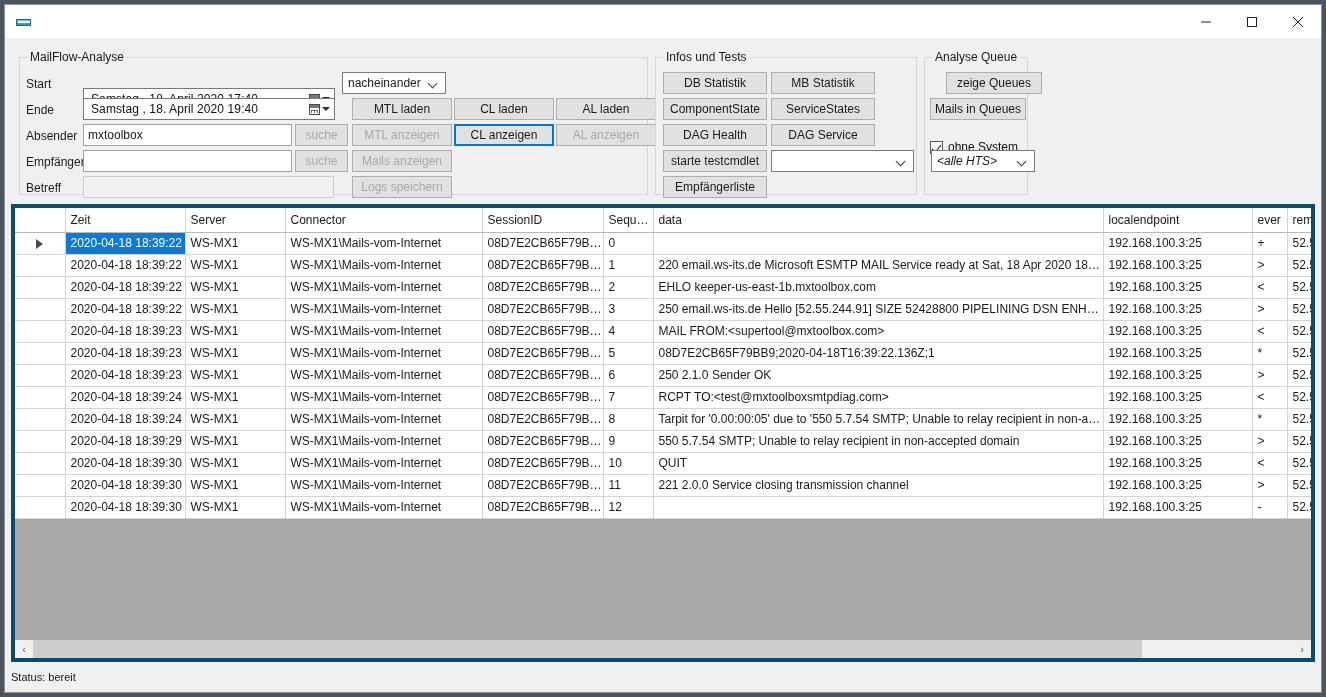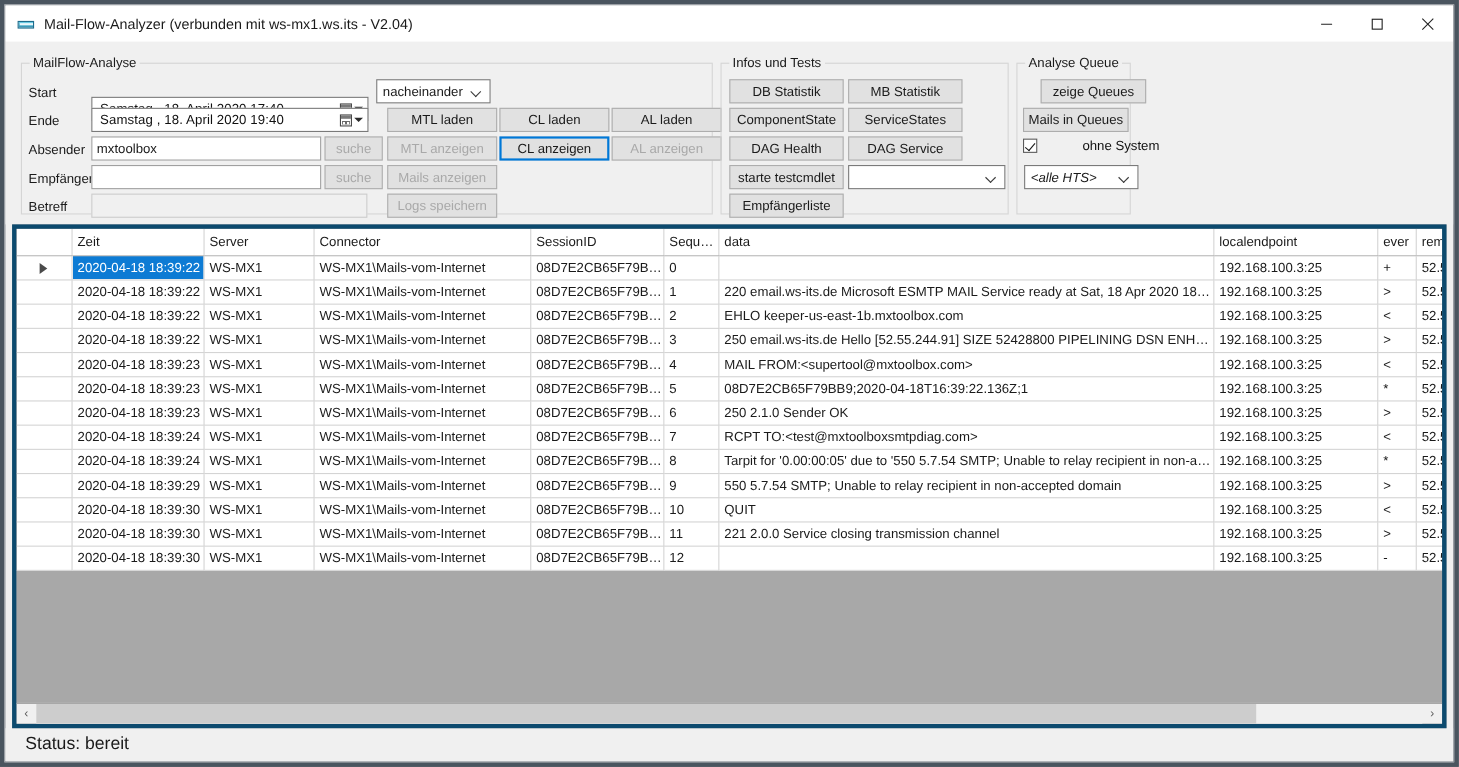--- a/index.html
+++ b/index.html
@@ -322,36 +322,35 @@
     width: 88%;
     background: #cdcdcd;
   }
   
   .statusbar {
     flex: 0 0 auto;
     height: 30px;
     background: #f0f0f0;
     display: flex;
     align-items: center;
-    padding-left: 18px;
-    font-size: 16px;
+    padding-left: 6px;
+    font-size: 11px;
     color: #1a1a1a;
   }
 </style>
 </head>
 <body>
 
 <div class="window">
 
   <div class="titlebar">
     <div class="title-icon">
       <div class="env-b"></div>
         <div class="env-w"></div>
     </div>
-    <div class="title-text">Mail-Flow-Analyzer (verbunden mit ws-mx1.ws.its - V2.04)</div>
     <div class="win-buttons">
       <div class="win-btn">
         <svg width="12" height="12" viewBox="0 0 12 12">
             <line x1="1" y1="6" x2="11" y2="6" stroke="#202020" stroke-width="1"></line>
           </svg>
       </div>
       <div class="win-btn">
         <svg width="12" height="12" viewBox="0 0 12 12">
             <rect x="1.5" y="1.5" width="9" height="9" fill="none" stroke="#202020" stroke-width="1"></rect>
           </svg>
@@ -437,21 +436,21 @@
         <span class="chev"></span>
       </div>
       <div class="btn" style="left:7px; top:118px; width:104px;">Empfängerliste</div>
     </div>
 
     <div class="groupbox" id="gb-queue">
       <div class="gb-title">Analyse Queue</div>
 
       <div class="btn" style="left:5px; top:14px; width:96px;margin-left:16px;">zeige Queues</div>
       <div class="btn" style="left:5px; top:40px; width:96px;">Mails in Queues</div>
-      <div class="chk" style="left:5px; top:67px;gap:36px;">
+      <div class="chk" style="left:5px; top:82px;">
         <span class="chk-box"></span>
         <span>ohne System</span>
       </div>
       <div class="combo" style="left:6px; top:92px; width:104px;font-style:italic;">
         <span>&lt;alle HTS&gt;</span>
         <span class="chev"></span>
       </div>
     </div>
   </div>
 

